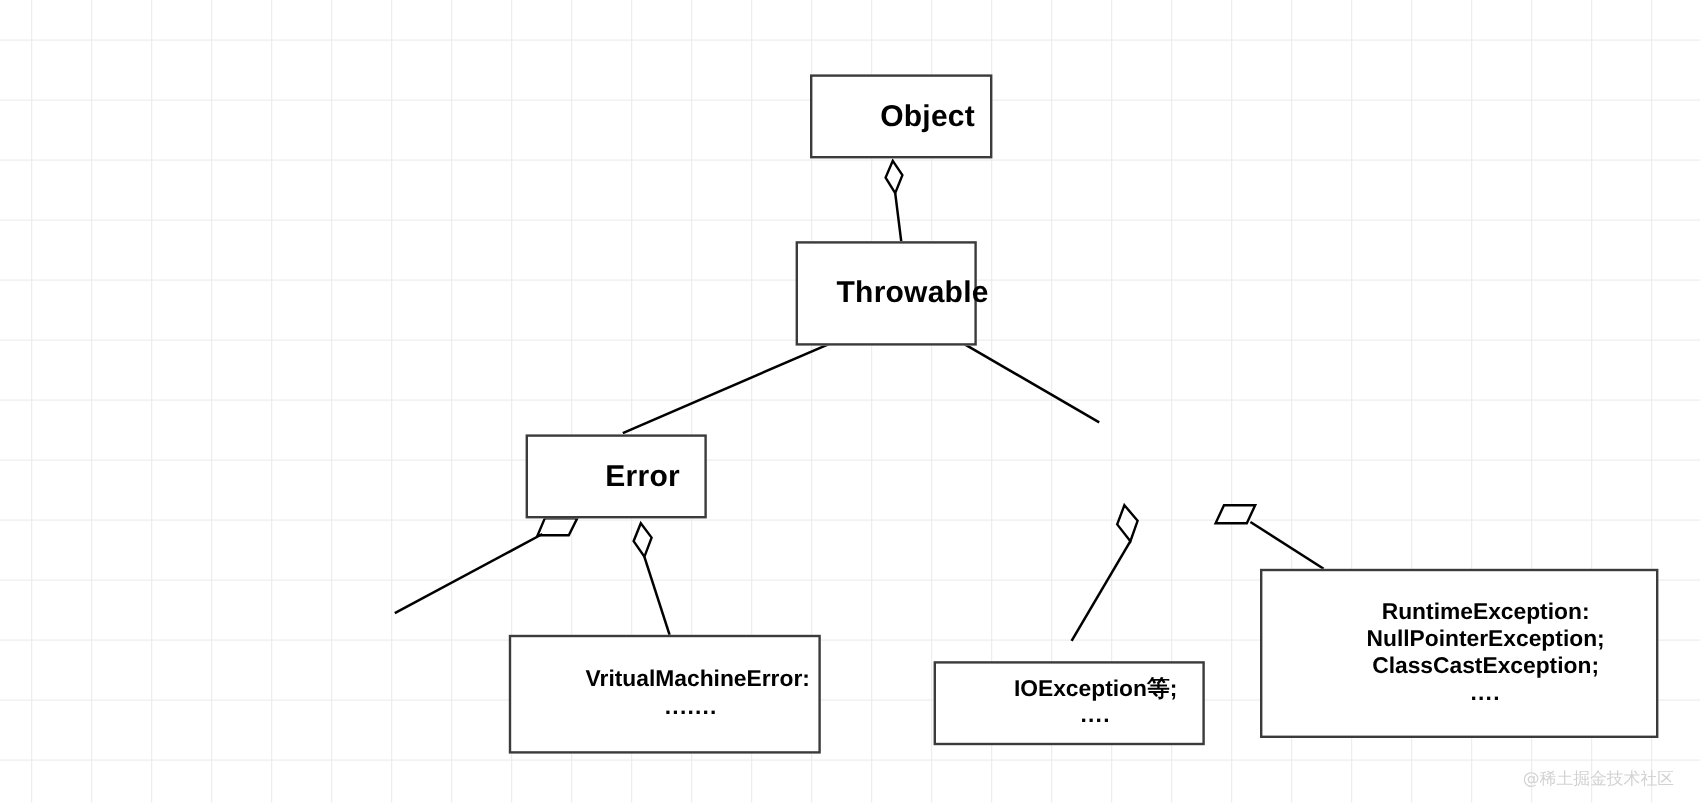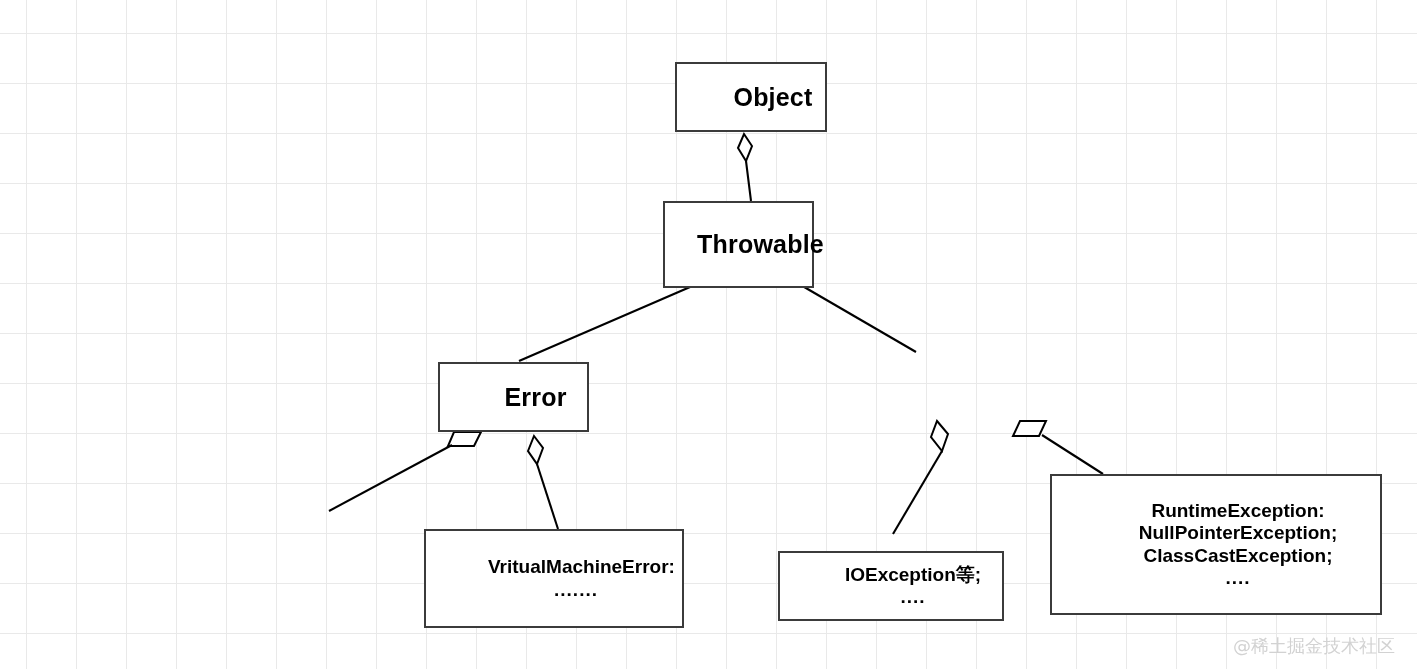--- a/index.html
+++ b/index.html
@@ -72,21 +72,21 @@
   #node-ioexc      { left: 778px; top: 535px; width: 226px; height: 70px; margin-top: 16px; }
   #node-runtime    { left: 1050px;top: 474px; width: 332px; height: 141px; }
 
   #node-vritual .line { text-align: left; align-self: flex-start; padding-left: 18px; }
   #node-vritual .dots { align-self: center; padding-left: 0; }
 
   .watermark {
     position: absolute;
     right: 22px;
     bottom: 11px;
-    font-size: 18px;
+    font-size: 14px;
     color: #d2d2d2;
     font-family: "DejaVu Sans", sans-serif;
     white-space: nowrap;
     z-index: 3;
   }
 </style>
 </head>
 <body>
 
 <div id="canvas">

